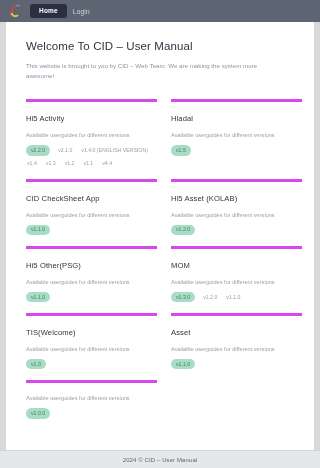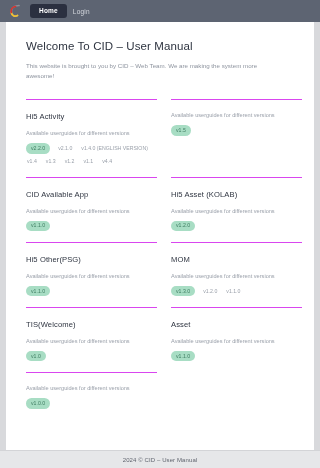--- a/index.html
+++ b/index.html
@@ -36,21 +36,21 @@
     letter-spacing:.1px;
   }
   p.subtitle{
     margin:0 0 18px 0;font-size:6.2px;line-height:1.65;color:#8d939e;
     font-weight:400;max-width:252px;
   }
 
   
   .grid{display:grid;grid-template-columns:1fr 1fr;column-gap:14px;}
   .card{
-    border-top:1px solid #d946ef;
+    border-top:3px solid #d946ef;
     padding:12px 0 11px 0;
   }
   .card-title{
     font-size:7.6px;font-weight:400;color:#2e3440;margin:0 0 9px 0;
     letter-spacing:.1px;
   }
   .card-sub{
     font-size:5.6px;color:#9aa0aa;margin:0 0 7px 0;font-weight:400;
   }
   .badges{display:flex;flex-wrap:wrap;align-items:center;gap:3px 7px;}
@@ -106,28 +106,29 @@
               <span class="badge">v1.4</span>
               <span class="badge">v1.3</span>
               <span class="badge">v1.2</span>
               <span class="badge">v1.1</span>
               <span class="badge">v4.4</span>
             </div>
           </div>
 
 
           <div class="card">
+            <div class="card-title">Hladal</div>
             <div class="card-sub">Available userguides for different versions</div>
             <div class="badges">
               <span class="badge active">v1.5</span>
             </div>
           </div>
 
           <div class="card">
-            <div class="card-title">CID Available App</div>
+            <div class="card-title">CID CheckSheet App</div>
             <div class="card-sub">Available userguides for different versions</div>
             <div class="badges">
               <span class="badge active">v1.1.0</span>
             </div>
           </div>
 
           <div class="card">
             <div class="card-title">Hi5 Asset (KOLAB)</div>
             <div class="card-sub">Available userguides for different versions</div>
             <div class="badges">

